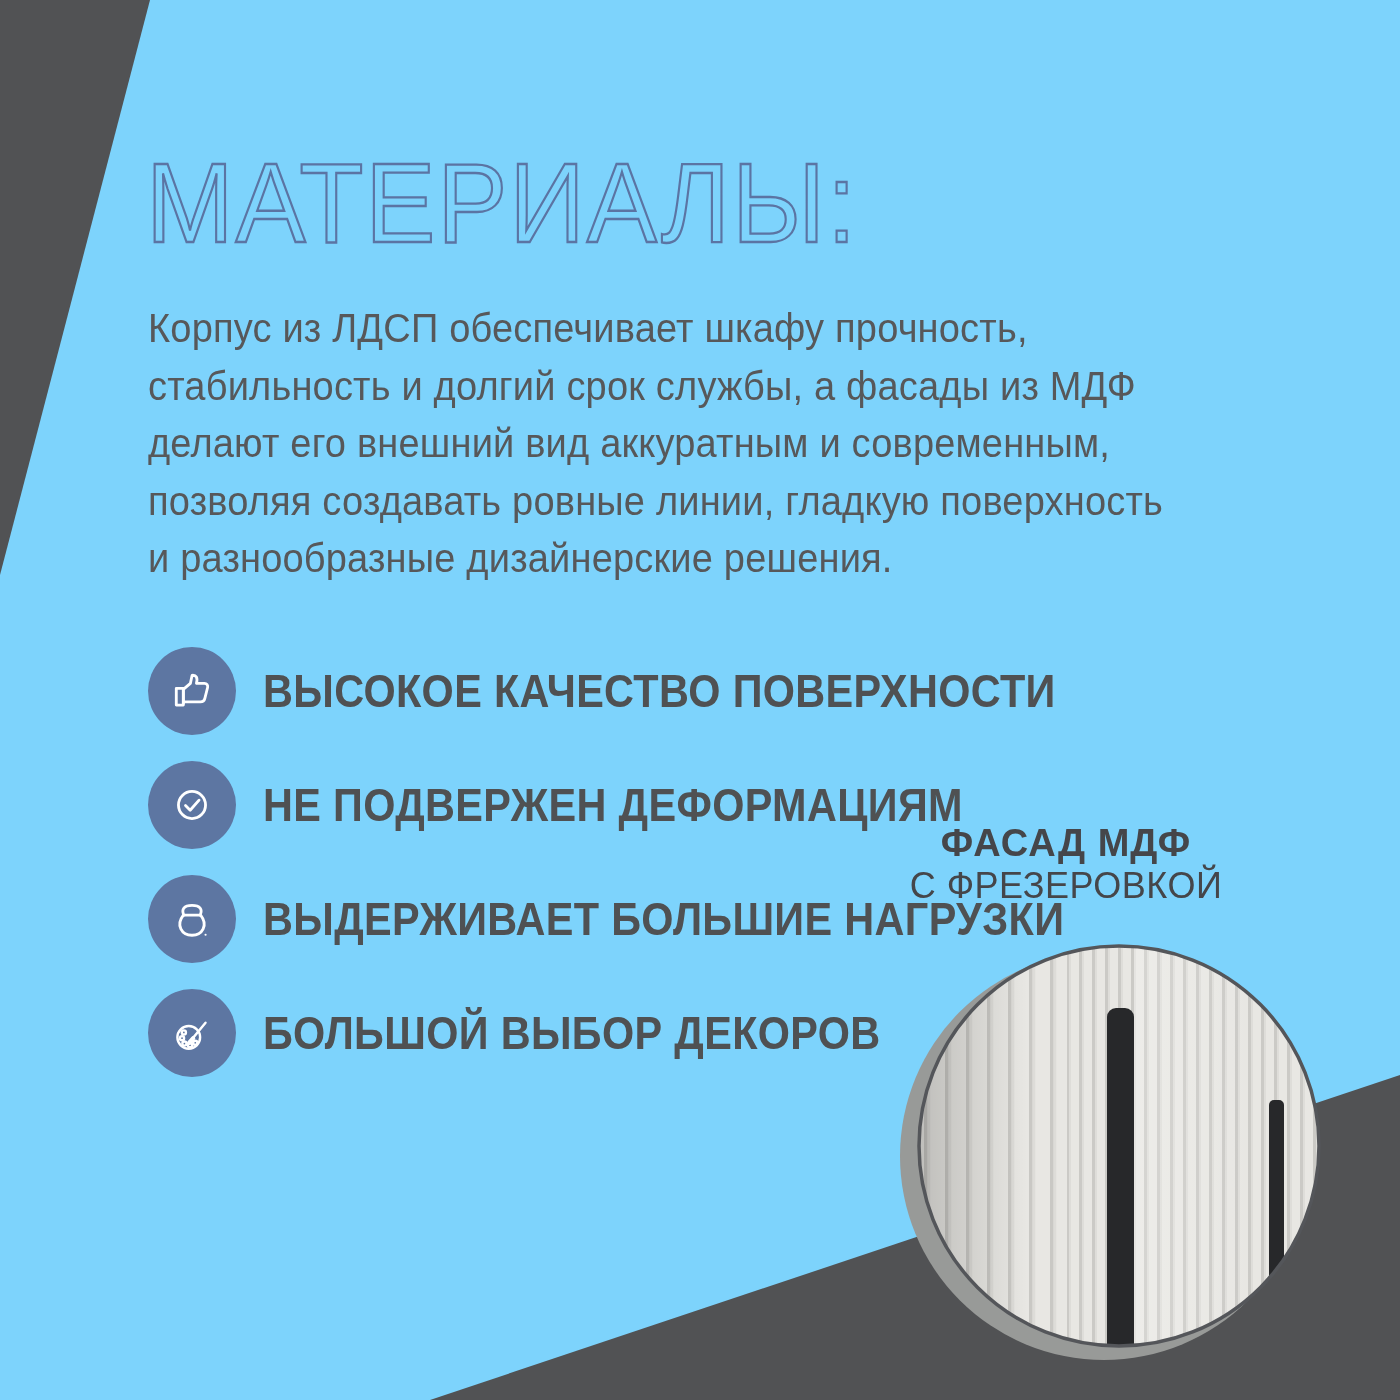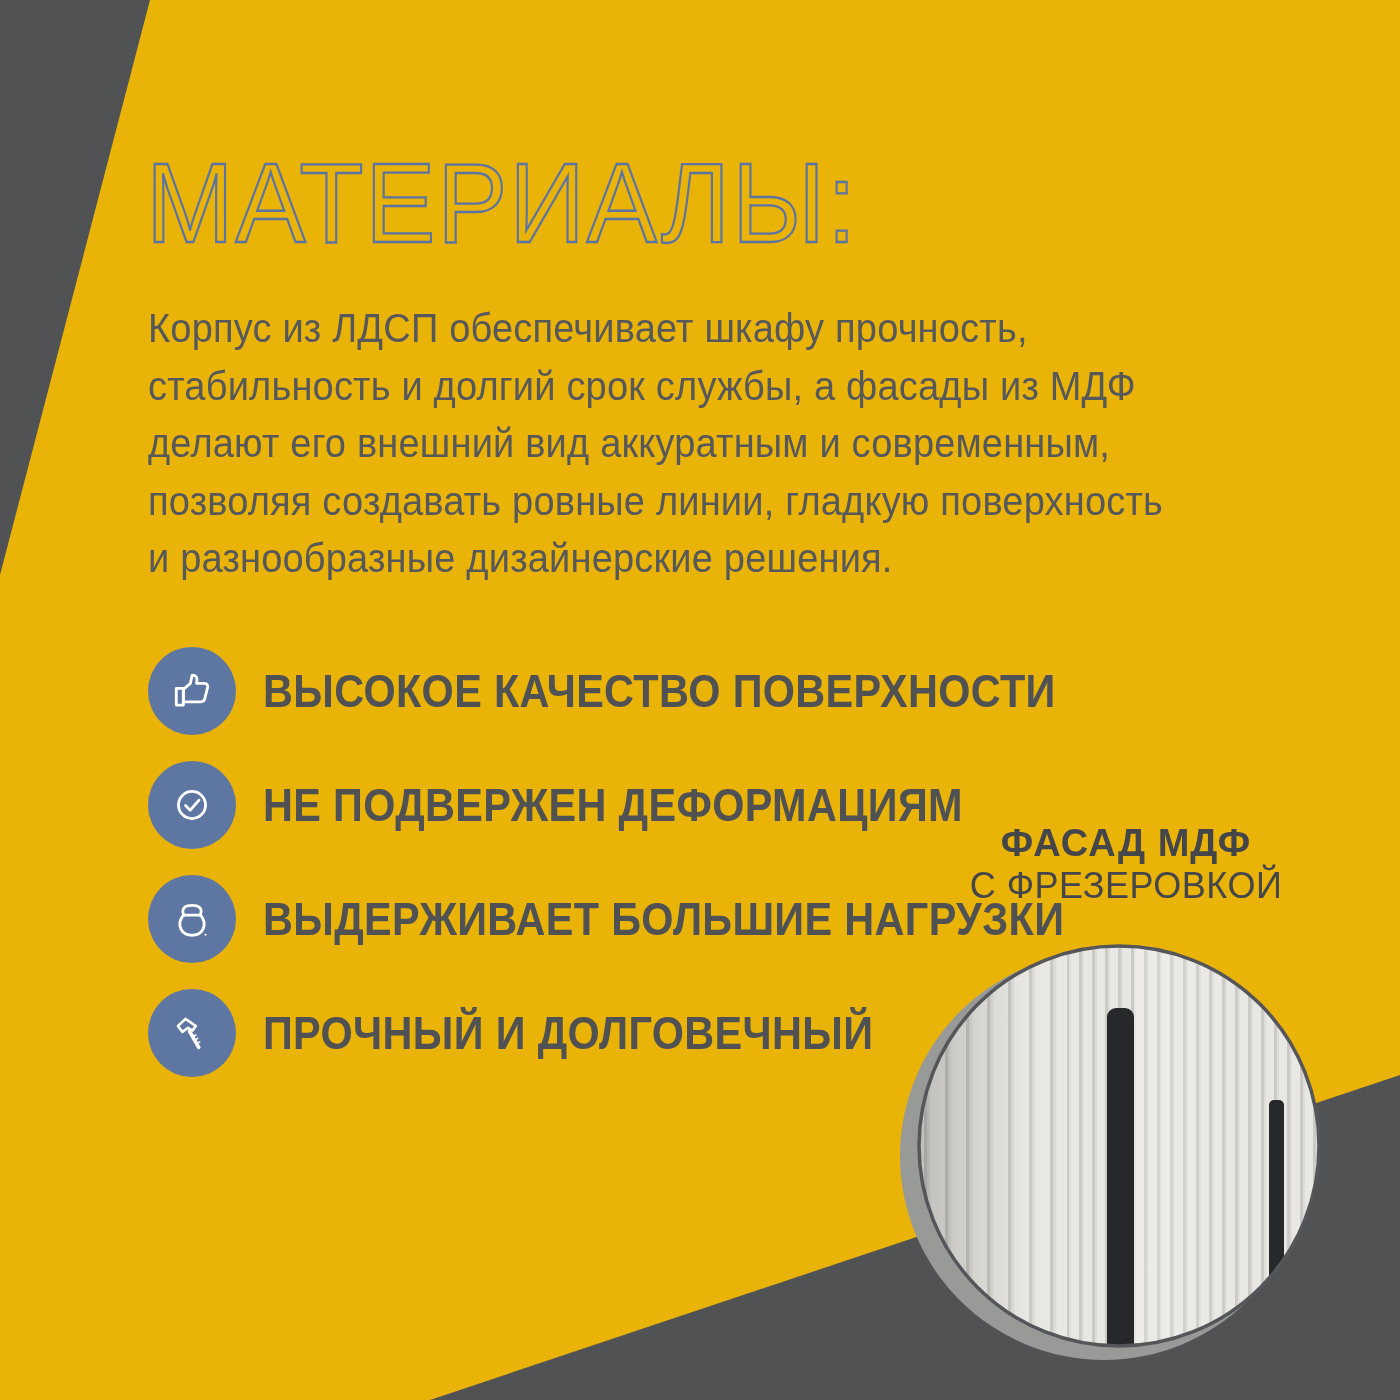--- a/index.html
+++ b/index.html
@@ -1,18 +1,18 @@
 <!DOCTYPE html>
 <html><head>
 <meta charset="utf-8">
 <style>
   html,body{margin:0;padding:0;background:#ffffff;}
   .canvas{
     position:relative;width:1400px;height:1400px;overflow:hidden;
-    background:#eab308;font-family:"Liberation Sans",sans-serif;
+    background:#7dd3fc;font-family:"Liberation Sans",sans-serif;
   }
   .bg-svg{position:absolute;left:0;top:0;width:1400px;height:1400px;}
   .title-svg{position:absolute;left:138px;top:142px;}
   .intro{
     position:absolute;left:148px;top:300px;width:1180px;
     font-size:40px;line-height:57.5px;color:#57585a;
     white-space:pre-line;letter-spacing:.2px;
     transform:scaleX(.95);transform-origin:left top;
   }
   .features{position:absolute;left:148px;top:647px;margin:0;padding:0;list-style:none;}
@@ -20,21 +20,21 @@
   .feature-icon{
     width:88px;height:88px;border-radius:50%;background:#5d76a2;
     display:flex;align-items:center;justify-content:center;flex:0 0 88px;
   }
   .feature-icon svg{display:block;}
   .feature-label{
     margin-left:27px;font-weight:bold;font-size:46px;color:#4f5153;
     white-space:nowrap;letter-spacing:.4px;
     transform:scaleX(.9);transform-origin:left center;
   }
-  .callout{position:absolute;left:956px;top:822px;width:340px;text-align:center;color:#45464a;}
+  .callout{position:absolute;left:896px;top:822px;width:340px;text-align:center;color:#45464a;}
   .callout-title{font-weight:bold;font-size:38px;letter-spacing:1px;}
   .callout-sub{font-size:36px;letter-spacing:.5px;}
 </style>
 </head>
 <body>
 
 <div class="canvas">
 
   <svg class="bg-svg" viewBox="0 0 1400 1400">
     <defs>
@@ -116,31 +116,36 @@
       <span class="feature-icon">
         <svg width="52" height="52" viewBox="0 0 48 48" fill="none" stroke="#ffffff" stroke-width="2.6" stroke-linejoin="round" stroke-linecap="round">
           <path d="M16.5 20.5c-2.5-5.5 0-9 7.5-9s10 3.5 7.5 9"></path>
           <path d="M16 20.5h16c3.2 4.2 4.2 8.8 2.3 12.6-1.9 3.9-5.6 5.9-10.3 5.9s-8.4-2-10.3-5.9c-1.9-3.8-.9-8.4 2.3-12.6z"></path>
           <circle cx="36.5" cy="38.5" r="1" fill="#ffffff" stroke="none"></circle>
         </svg>
       </span>
       <span class="feature-label">ВЫДЕРЖИВАЕТ БОЛЬШИЕ НАГРУЗКИ</span>
     </li>
 
-
     <li class="feature">
       <span class="feature-icon">
-        <svg width="52" height="52" viewBox="0 0 48 48" fill="none" stroke="#ffffff" stroke-width="2.4" stroke-linejoin="round" stroke-linecap="round">
-          <path d="M11 17.5l7-6.5 9.5 6.5-3 4.2-4.3-2.5-5 3.8z"></path>
-          <path d="M21.8 22.5l8.4 14.8" stroke-width="3.4"></path>
-          <path d="M24.4 27.6l3.1-1.8M26.2 30.8l3.1-1.8M28 34l3.1-1.8" stroke-width="1.5"></path>
+        <svg width="52" height="52" viewBox="0 0 48 48" fill="none" stroke="#ffffff" stroke-width="2.2" stroke-linejoin="round" stroke-linecap="round">
+          <circle cx="21" cy="28" r="10.5"></circle>
+          <circle cx="16.5" cy="23.5" r="1.9"></circle>
+          <circle cx="14.8" cy="28.8" r="1.9"></circle>
+          <circle cx="17" cy="33.8" r="1.9"></circle>
+          <circle cx="22.2" cy="35.3" r="1.9"></circle>
+          <circle cx="27" cy="33" r="1.9"></circle>
+          <path d="M20 34.5L36.5 14.5"></path>
+          <path d="M21.5 33l3.5-4" stroke-width="4"></path>
         </svg>
       </span>
-      <span class="feature-label">ПРОЧНЫЙ И ДОЛГОВЕЧНЫЙ</span>
+      <span class="feature-label">БОЛЬШОЙ ВЫБОР ДЕКОРОВ</span>
     </li>
+
 
   </ul>
 
   <div class="callout">
     <div class="callout-title">ФАСАД МДФ</div>
     <div class="callout-sub">С ФРЕЗЕРОВКОЙ</div>
   </div>
 
 </div>
 

